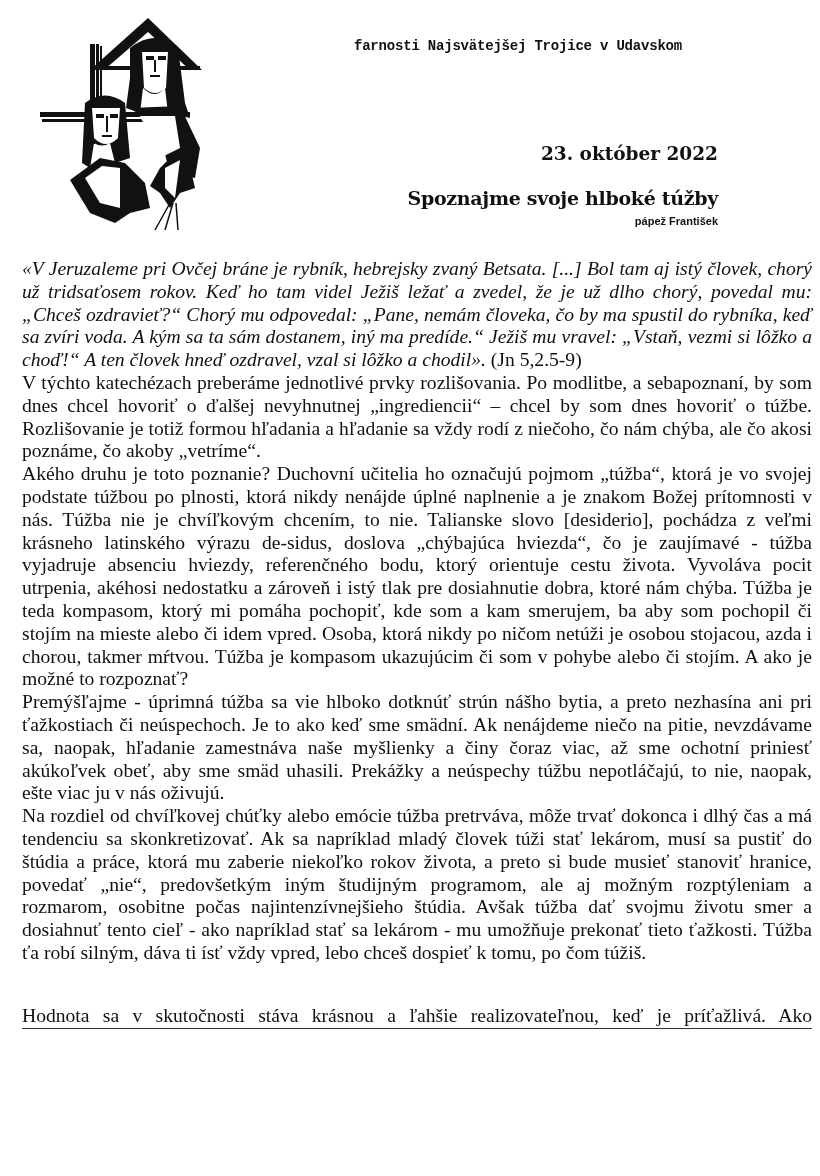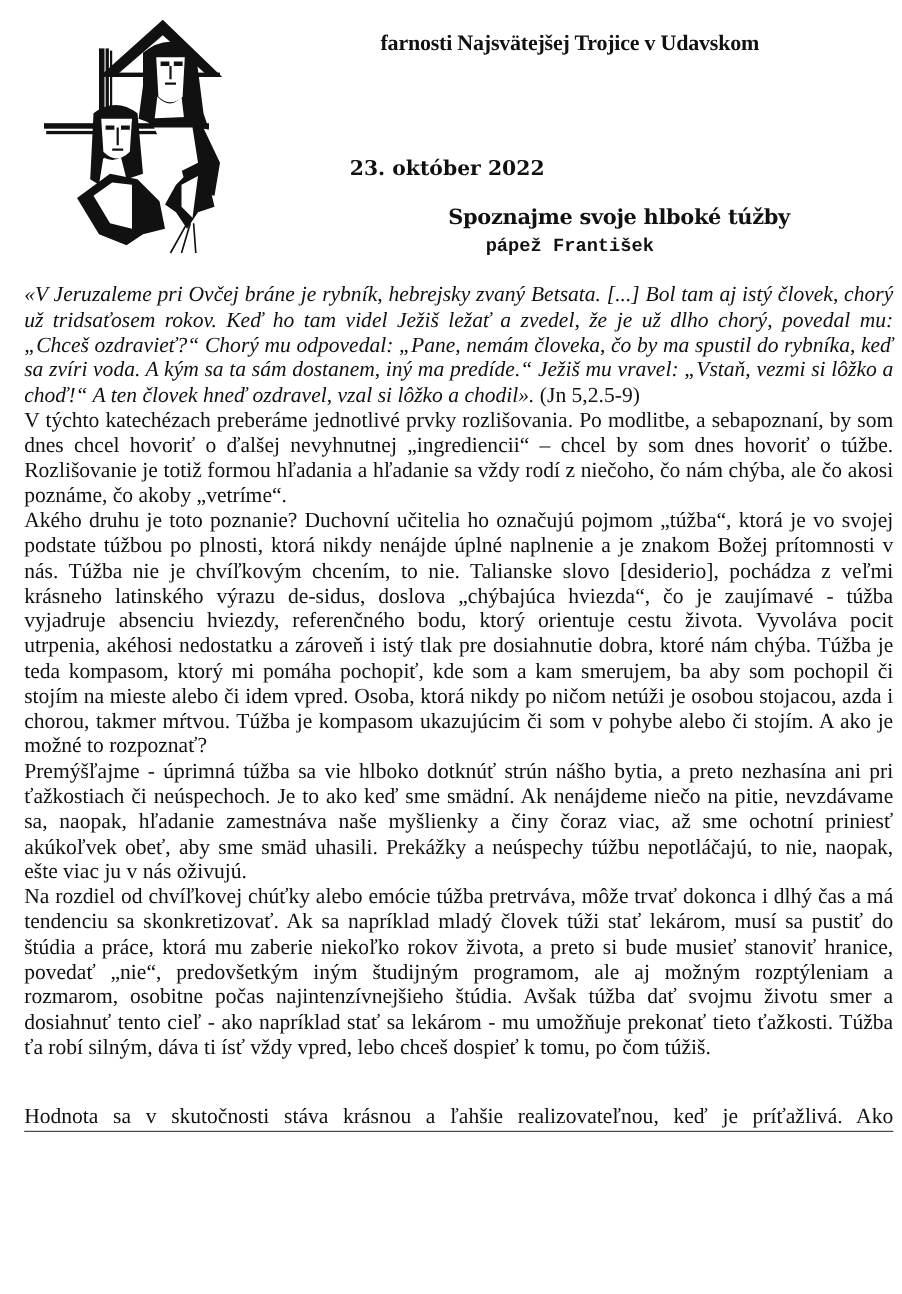--- a/index.html
+++ b/index.html
@@ -14,34 +14,34 @@
   }
   .logo svg { width: 100%; height: 100%; }
   .masthead {
     position: absolute; left: 318px; top: 22px; width: 400px; text-align: center;
   }
   .title {
     font-family: "DejaVu Serif", serif; font-weight: bold;
     font-size: 53px; line-height: 56px; letter-spacing: -0.5px; margin: 0;
   }
   .subtitle {
-    font-family: Liberation Serif, serif; font-weight: bold;
-    font-size: 20px; margin-top: 6px; letter-spacing: -0.2px;
+    font-family: Liberation Mono, monospace; font-weight: bold;
+    font-size: 14px; margin-top: 16px; letter-spacing: -0.2px;
   }
   .date {
-    position: absolute; left: 318px; top: 143px; width: 400px; text-align: left;
+    position: absolute; left: 318px; top: 143px; width: 400px; text-align: right;
     font-family: "DejaVu Serif", serif; font-weight: bold; font-size: 18.5px;
   }
   .article-title {
     position: absolute; left: 318px; top: 187px; width: 400px; text-align: right;
     font-family: "DejaVu Serif", serif; font-weight: bold; font-size: 19px; letter-spacing: -0.3px;
   }
   .article-author {
-    position: absolute; left: 318px; top: 215px; width: 400px; text-align: center;
-    font-family: Liberation Mono, monospace; font-weight: bold; font-size: 17px;
+    position: absolute; left: 318px; top: 215px; width: 400px; text-align: right;
+    font-family: Liberation Sans, sans-serif; font-weight: bold; font-size: 11px;
   }
   .body {
     position: absolute; left: 22px; top: 258px; width: 790px;
     font-size: 19.6px; line-height: 22.8px; text-align: justify;
   }
   .body p { margin: 0; }
   .quote { font-style: italic; }
   .quote-ref { font-style: normal; }
   .last-line { border-bottom: 1.5px solid #333; padding-bottom: 0; display: block; text-align-last: justify; margin-top: 40px; }
 </style>

